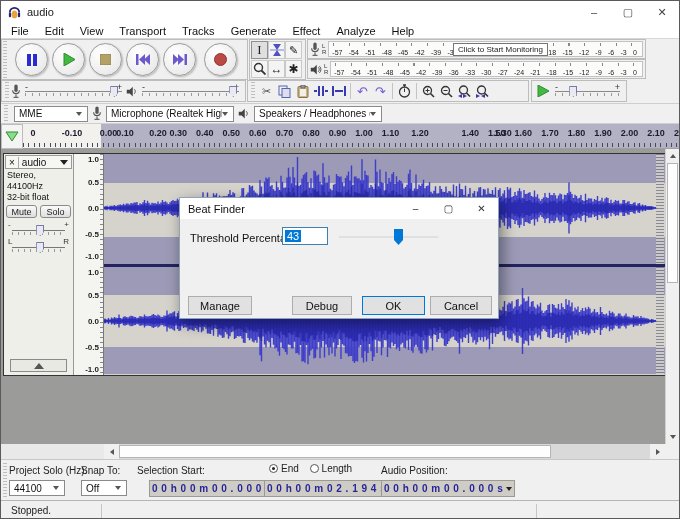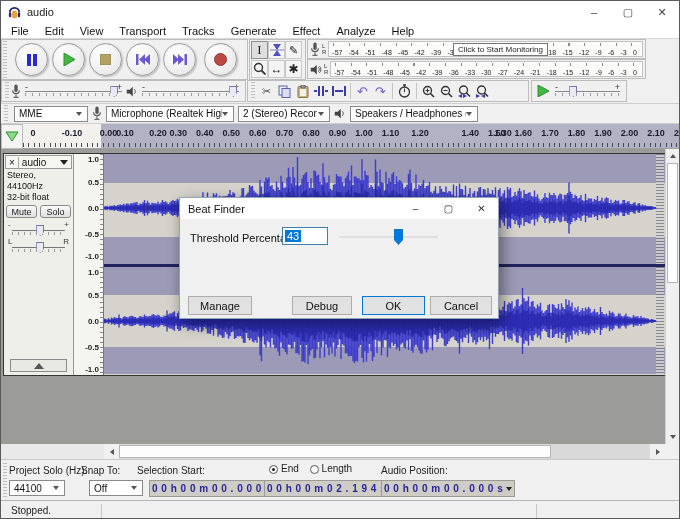--- a/index.html
+++ b/index.html
@@ -101,21 +101,21 @@
   .hs-btn{width:15px;background:#f0f0f0;display:flex;align-items:center;justify-content:center;}
   .hs-track{flex:1;background:#d9d9d9;position:relative;}
   .hs-thumb{position:absolute;left:0;top:1px;bottom:1px;width:432px;background:#fdfdfd;border:1px solid #b5b5b5;}
   .hs-corner{width:14px;background:#f0f0f0;}
 
   
   .selbar{height:41px;background:#f0f0f0;border-top:1px solid #c8c8c8;position:relative;font-size:10px;color:#222;}
   .selbar .lab{position:absolute;top:5px;}
   .timebox{position:absolute;top:20px;height:17px;background:#cfccc5;border:1px solid #9a9a94;display:flex;align-items:center;padding:0 2px;color:#26269a;font-weight:bold;font-size:10px;letter-spacing:.5px;white-space:nowrap;}
   .timebox .tdd{margin-left:3px;width:0;height:0;border-left:3px solid transparent;border-right:3px solid transparent;border-top:4px solid #222;}
-  .radio{display:inline-flex;align-items:flex-end;margin-right:8px;}
+  .radio{display:inline-flex;align-items:center;margin-right:8px;}
   .rdot{width:9px;height:9px;border-radius:50%;border:1px solid #555;background:#fff;margin-right:3px;position:relative;}
   .rdot.on::after{content:"";position:absolute;left:2px;top:2px;width:3px;height:3px;border-radius:50%;background:#222;}
 
   
   .statusbar{height:20px;background:#f0f0f0;border-top:1px solid #b5b5b5;display:flex;align-items:center;font-size:10px;color:#222;position:relative;}
   .statusbar .s1{padding-left:10px;width:100px;}
   .sdiv{width:1px;height:14px;background:#c6c6c6;}
   .statusbar .s2{width:434px;}
 
   
@@ -443,24 +443,20 @@
         <div class="chev"></div>
       </div>
     <svg width="10" height="15" viewBox="0 0 12 17">
         <rect x="4" y="0" width="4" height="9" rx="2" fill="#555"></rect>
         <path d="M2 7 a4 4 0 0 0 8 0" fill="none" stroke="#555" stroke-width="1.3"></path>
         <line x1="6" y1="12" x2="6" y2="15" stroke="#555" stroke-width="1.3"></line>
         <line x1="3" y1="15.5" x2="9" y2="15.5" stroke="#555" stroke-width="1.3"></line>
       </svg>
     <div class="combo" style="width:128px">
         <span>Microphone (Realtek High</span>
-        <div class="chev"></div>
-      </div>
-    <div class="combo" style="width:92px">
-        <span>2 (Stereo) Recor</span>
         <div class="chev"></div>
       </div>
     <svg width="12" height="13" viewBox="0 0 16 16">
         <polygon points="1,5.5 5,5.5 9,1.5 9,14.5 5,10.5 1,10.5" fill="#444"></polygon>
         <path d="M11 5 a4 4 0 0 1 0 6" fill="none" stroke="#444" stroke-width="1.2"></path>
       </svg>
     <div class="combo" style="width:128px">
         <span>Speakers / Headphones (Re</span>
         <div class="chev"></div>
       </div>
@@ -598,21 +594,21 @@
   </div>
 
   <div class="selbar">
     <div class="grip" style="position:absolute;left:1px;top:2px;bottom:2px"></div>
     <span class="lab" style="left:8px">Project Solo (Hz):</span>
     <div class="combo" style="position:absolute;left:8px;top:20px;width:56px">
         <span>44100</span>
         <div class="chev"></div>
       </div>
     <span class="lab" style="left:80px">Snap To:</span>
-    <div class="combo" style="position:absolute;left:88px;top:20px;width:54px">
+    <div class="combo" style="position:absolute;left:80px;top:20px;width:46px">
         <span>Off</span>
         <div class="chev"></div>
       </div>
     <span class="lab" style="left:136px">Selection Start:</span>
     <div class="timebox" style="left:148px">
         <span>0 0 h 0 0 m 0 0 . 0 0 0 s</span>
         <div class="tdd"></div>
       </div>
     <div style="position:absolute;left:268px;top:3px">
       <span class="radio">

